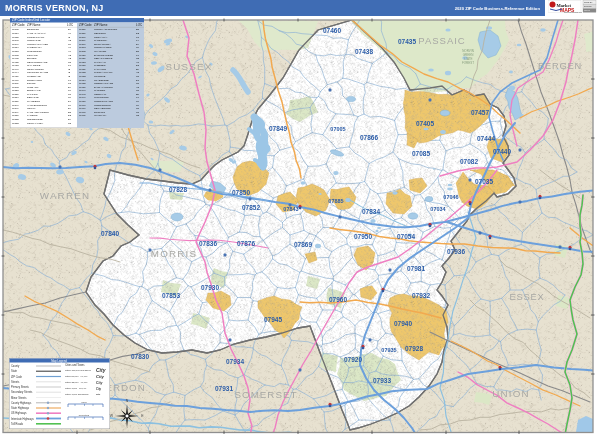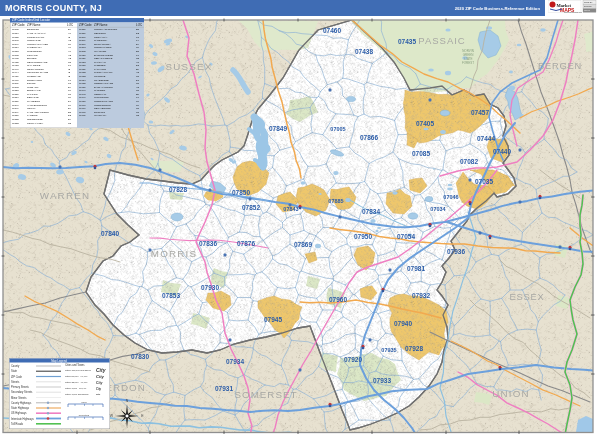--- a/index.html
+++ b/index.html
@@ -1221,21 +1221,21 @@
     </svg>
 <svg width="36" height="36" viewBox="-18 -18 36 36" style="position:absolute;left:109px;top:398px">
       <polygon points="6.01,-6.01 1.30,-0.00 6.01,6.01 0.00,1.30 -6.01,6.01 -1.30,0.00 -6.01,-6.01 -0.00,-1.30" fill="#111"></polygon>
       <polygon points="0.00,-12.00 1.06,-1.06 12.00,-0.00 1.06,1.06 0.00,12.00 -1.06,1.06 -12.00,0.00 -1.06,-1.06" fill="#111"></polygon>
       <circle cx="0" cy="0" r="1.8" fill="#fff" stroke="#111" stroke-width="0.4"></circle>
       <text x="0" y="-14.5" font-size="3.5" fill="#444" text-anchor="middle" font-family="Liberation Sans, sans-serif">N</text>
       <text x="-15.5" y="1.2" font-size="3.5" fill="#444" text-anchor="middle" font-family="Liberation Sans, sans-serif">W</text>
       <text x="15.5" y="1.2" font-size="3.5" fill="#444" text-anchor="middle" font-family="Liberation Sans, sans-serif">E</text>
     </svg>
 <div style="position:absolute;left:0;top:0;width:545px;height:16px;background:#3f6cb4"></div>
-<div style="position:absolute;left:5px;top:3px;font-size:9px;font-weight:bold;color:#fff;font-family:'Liberation Sans',sans-serif;letter-spacing:0.3px">MORRIS COUNTY, NJ</div>
+<div style="position:absolute;left:5px;top:3px;font-size:9px;font-weight:bold;color:#fff;font-family:'Liberation Sans',sans-serif;letter-spacing:0.3px">MORRIS VERNON, NJ</div>
 <div style="position:absolute;left:300px;top:6px;width:240px;text-align:right;font-size:4.2px;font-weight:bold;color:#fff;font-family:'Liberation Sans',sans-serif">2020 ZIP Code Business-Reference Edition</div>
 <svg width="50" height="16" viewBox="0 0 50 16" style="position:absolute;left:548px;top:0">
 <rect x="0" y="0.5" width="33" height="12" fill="#fff" stroke="#ccc" stroke-width="0.3"></rect>
 <circle cx="4.5" cy="4.5" r="3" fill="#c01818"></circle>
 <text x="8.5" y="6.5" font-size="4.5" font-weight="bold" fill="#222" font-family="Liberation Serif, serif">Market</text>
 <text x="12" y="11.5" font-size="5" font-weight="bold" fill="#c01818" font-family="Liberation Sans, sans-serif">MAPS</text>
 <path d="M2 9 Q8 12 14 9" stroke="#334a9c" stroke-width="1" fill="none"></path>
 <text x="16" y="13.2" font-size="1.8" fill="#555" font-family="Liberation Sans, sans-serif">www.marketmaps.com</text>
 <rect x="35" y="0.5" width="13" height="3.6" fill="#eee" stroke="#999" stroke-width="0.3"></rect>
 <rect x="35" y="4.6" width="13" height="3.6" fill="#ddd" stroke="#999" stroke-width="0.3"></rect>

